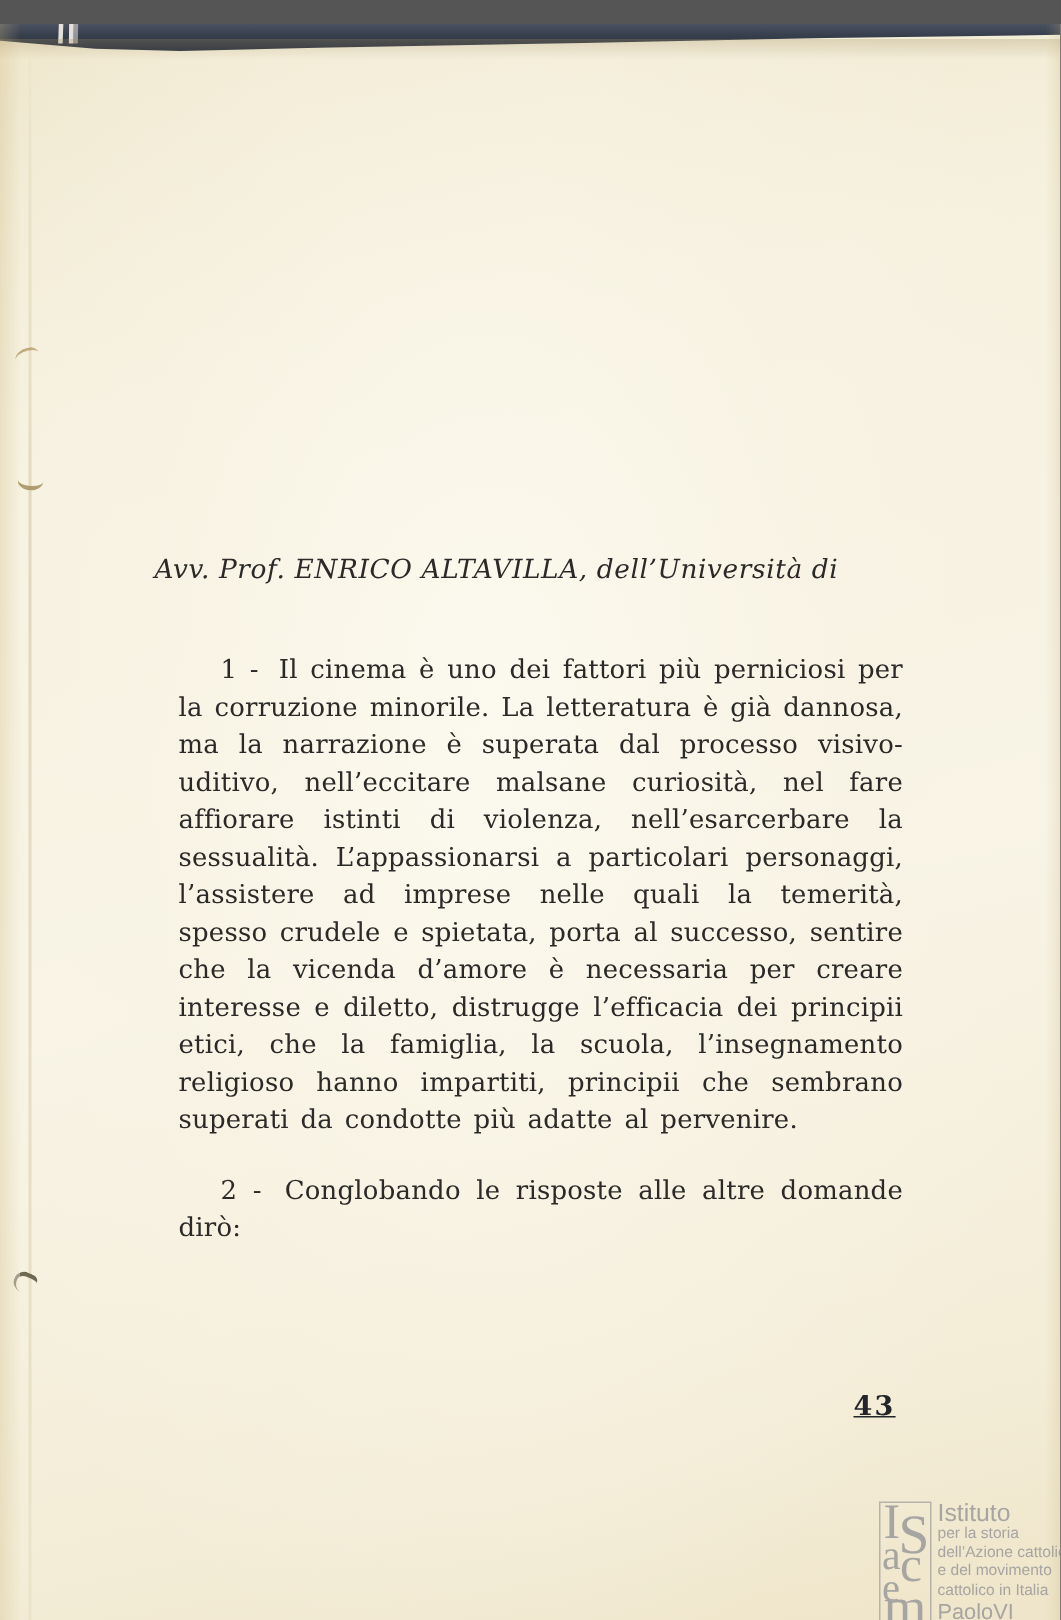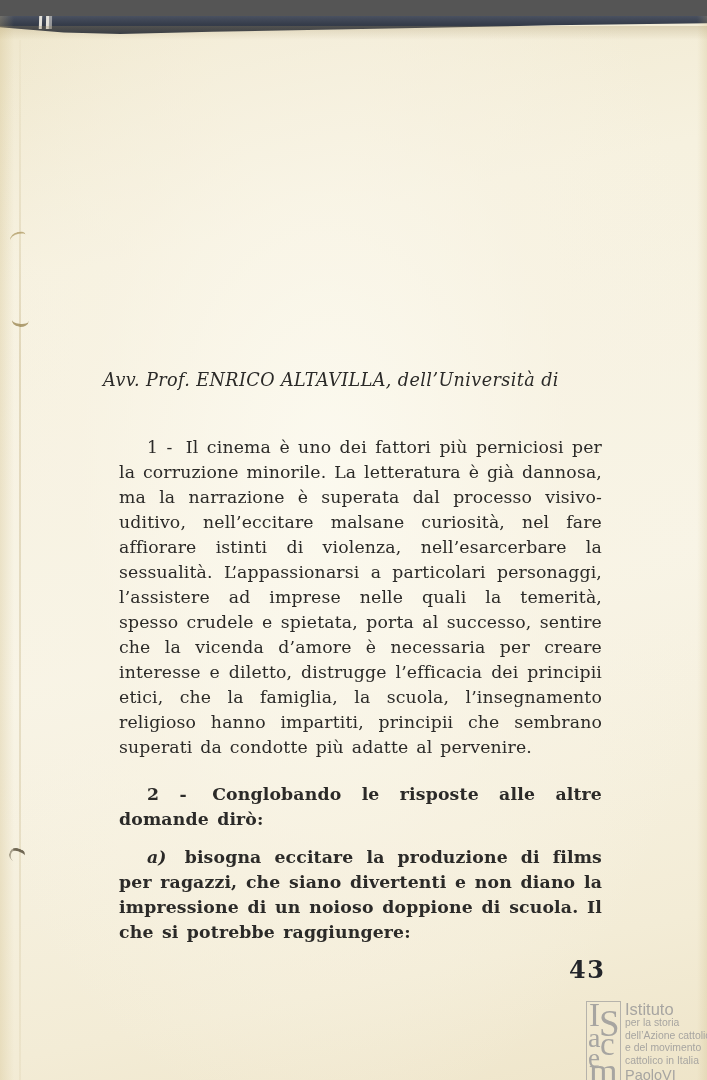--- a/index.html
+++ b/index.html
@@ -48,28 +48,28 @@
   }
   .h-line2{padding-left:32px;}
 
   
   .body{
     position:absolute;left:119px;top:419px;width:483px;
     font-size:17.3px;line-height:25px;text-align:justify;
     word-spacing:2.2px;letter-spacing:.15px;
   }
   .para{margin:0;text-indent:28px;}
-  .para + .para{margin-top:22px;font-weight:bold;}
+  .para + .para{margin-top:22px;}
   .para.p3{margin-top:13px;}
   .lead{margin-right:5px;}
   .lead.italic{font-style:italic;}
 
   .page-number{
-    position:absolute;left:569px;top:939px;
-    font-size:24px;font-weight:700;letter-spacing:1.5px;color:#23252a;
+    position:absolute;left:569px;top:911px;
+    font-size:18px;font-weight:700;letter-spacing:1.5px;color:#23252a;text-decoration:underline;
   }
 
   
   .watermark{position:absolute;left:586px;top:985px;display:flex;color:var(--wm,#a7a5a1);}
   .wm-logo{
     position:relative;width:33px;height:83px;flex:0 0 auto;
     border:1.5px solid rgba(167,165,161,.8);
     font-family:"Liberation Serif","DejaVu Serif",serif;
   }
   .wl{position:absolute;line-height:1;font-weight:400;}
@@ -108,21 +108,20 @@
   <span class="stitch s2"></span>
   <span class="stitch s3"></span>
 
   <div class="heading">
     <div class="h-line1">Avv. Prof. ENRICO ALTAVILLA, dell’Università di</div>
   </div>
 
   <div class="body">
     <p class="para p1"><span class="lead">1 -</span> <span>Il cinema è uno dei fattori più perniciosi per la corruzione minorile. La letteratura è già dannosa, ma la narrazione è superata dal processo visivo-uditivo, nell’eccitare malsane curiosità, nel fare affiorare istinti di violenza, nell’esarcerbare la sessualità. L’appassionarsi a particolari personaggi, l’assistere ad imprese nelle quali la temerità, spesso crudele e spietata, porta al successo, sentire che la vicenda d’amore è necessaria per creare interesse e diletto, distrugge l’efficacia dei principii etici, che la famiglia, la scuola, l’insegnamento religioso hanno impartiti, principii che sembrano superati da condotte più adatte al pervenire.</span></p>
     <p class="para p2"><span class="lead">2 -</span> <span>Conglobando le risposte alle altre domande dirò:</span></p>
-    <p class="para p3"><span class="lead italic">a)</span> <span>bisogna eccitare la produzione di films per ragazzi, che siano divertenti e non diano la impressione di un noioso doppione di scuola. Il che si potrebbe raggiungere:</span></p>
   </div>
 
   <div class="page-number">43</div>
 
   <div class="watermark">
     <div class="wm-logo">
       <span class="wl wl0">I</span>
       <span class="wl wl1">S</span>
       <span class="wl wl2">a</span>
       <span class="wl wl3">c</span>

